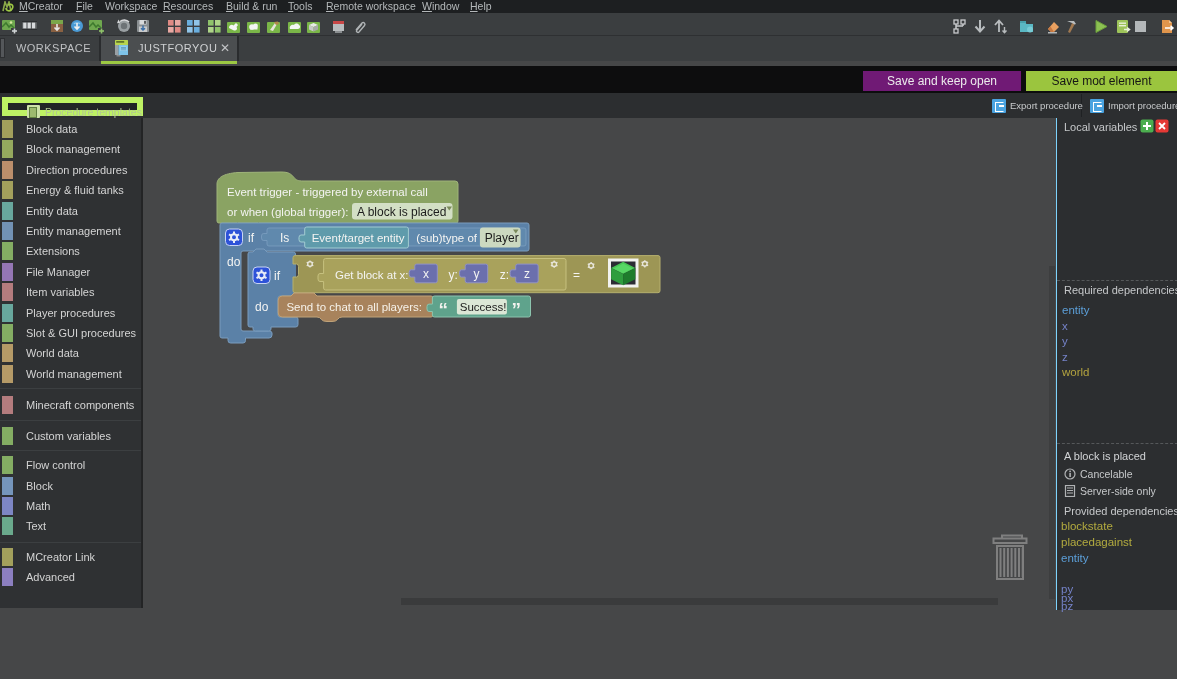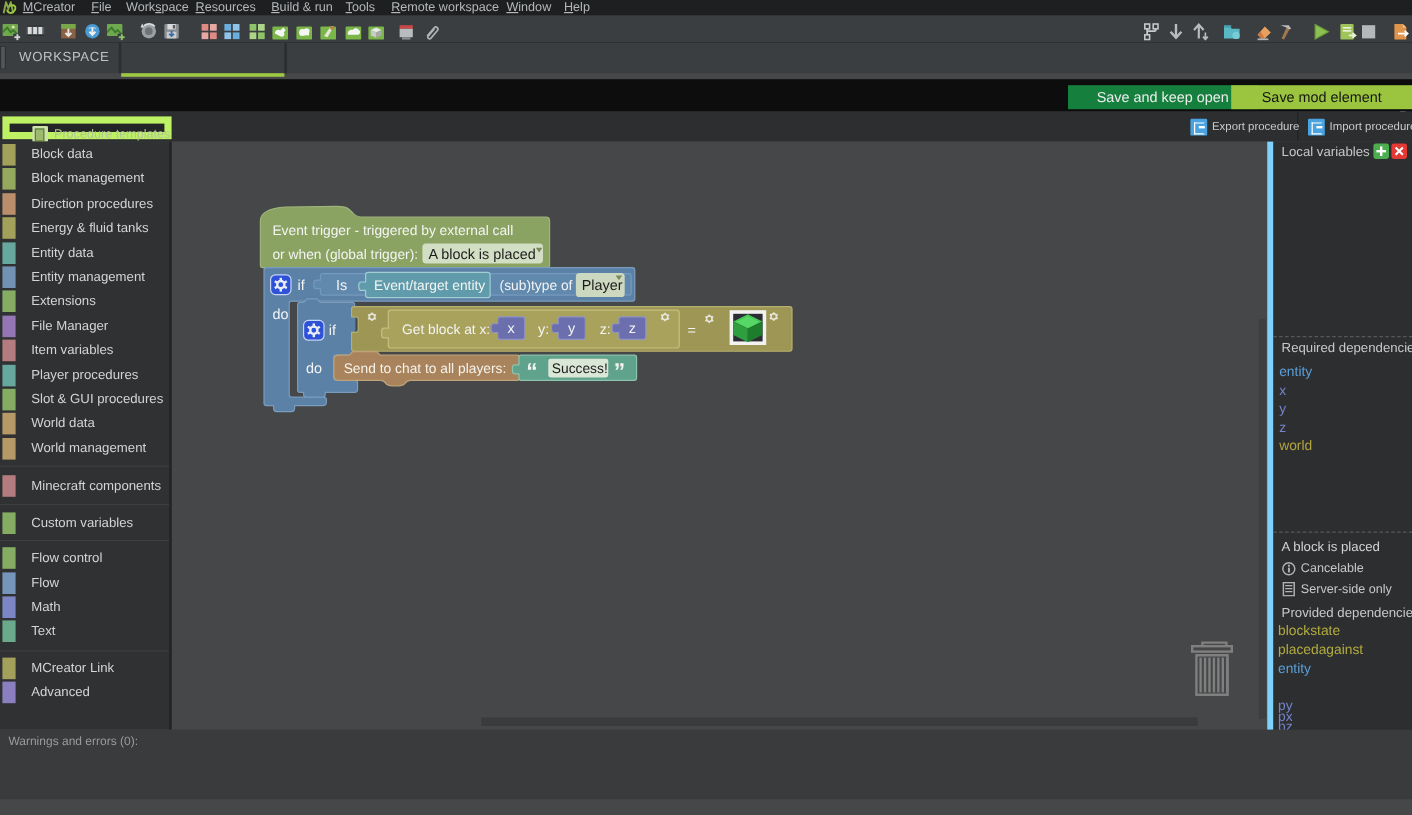--- a/index.html
+++ b/index.html
@@ -13,39 +13,39 @@
 .ticon { position:absolute; top:6px; width:15px; height:15px; }
 #tabbar { left:0; top:36px; width:1177px; height:25px; background:#3b3e40; }
 #tab1 { position:absolute; left:2px; top:0; width:103px; height:25px; color:#bfc1c3; font-size:11px; text-align:center; line-height:25px; letter-spacing:0.5px; }
 #tab2 { position:absolute; left:101px; top:0; width:136px; height:25px; background:#4b4e50; color:#cfd1d3; font-size:11px; letter-spacing:0.2px; line-height:25px; }
 #tabgreen { left:101px; top:61px; width:136px; height:3px; background:#9dc843; }
 #tabsep { left:99px; top:36px; width:2px; height:25px; background:#2a2c2e; }
 #tabsep2 { left:237px; top:36px; width:2px; height:25px; background:#2a2c2e; }
 #console { position:absolute; right:10px; top:36px; height:25px; color:#c0c2c4; font-size:11.5px; line-height:26px; letter-spacing:0.5px; }
 #condot { position:absolute; right:5px; top:52px; width:6px; height:6px; background:#f0f0f0; border-radius:3px; }
 #blackstrip { left:0; top:66px; width:1177px; height:27px; background:#0d0d0e; }
-#btnsave1 { position:absolute; left:863px; top:71px; width:158px; height:20px; background:#15803d; color:#ececec; font-size:12px; text-align:center; line-height:20px;margin-left:27px; }
+#btnsave1 { position:absolute; left:863px; top:71px; width:158px; height:20px; background:#701a75; color:#ececec; font-size:12px; text-align:center; line-height:20px; }
 #btnsave2 { position:absolute; left:1026px; top:71px; width:151px; height:20px; background:#9bc53e; color:#151515; font-size:12px; text-align:center; line-height:20px; }
 #procrow { left:0; top:93px; width:1177px; height:25px; background:#2c2e30; }
 #prochdr { position:absolute; left:2px; top:4px; width:141px; height:19px; background:#222426; border:6px solid #bef264; }
 #prochdr .ptxt { position:absolute; left:37px; top:3px; font-size:10.5px; color:#b2c693; white-space:nowrap; }
 #procicon { position:absolute; left:19px; top:2px; width:13px; height:13px; background:#cde2a8; border-radius:1px; }
 #procicon:after { content:""; position:absolute; left:2px; top:2px; width:6px; height:9px; border:1px solid #5f7f3f; background:#9cb96e; }
 #searchbox { position:absolute; left:144px; top:3px; width:280px; height:19px; background:#44474a; color:#5e6265; font-size:9px; line-height:19px; padding-left:6px; }
 #exportbtn { position:absolute; left:985px; top:1px; width:97px; height:23px; border-right:1px solid #1f2123; }
 #importbtn { position:absolute; left:1083px; top:1px; width:94px; height:23px; }
 .procbtn-txt { position:absolute; left:25px; top:6px; font-size:9.5px; color:#c9cbcd; white-space:nowrap; }
 .blueicon { position:absolute; left:7px; top:5px; width:14px; height:14px; background:#4aa3e0; border-radius:1px; }
 .blueicon:after { content:""; position:absolute; left:2.5px; top:2.5px; width:7px; height:8px; border:1.5px solid #fff; border-right-color:transparent; } .blueicon:before { content:""; position:absolute; left:7px; top:6px; width:5px; height:2px; background:#fff; }
 #sidebar { left:0; top:118px; width:143px; height:490px; background:#2f3133; border-right:2px solid #232425; }
 .sitem { position:absolute; left:0; width:155px; height:18px; }
 .chip { position:absolute; left:2px; top:0px; width:11px; height:18px; }
 .slabel { position:absolute; left:26px; top:3px; font-size:11px; color:#d4d4d4; white-space:nowrap; }
 .ssep { position:absolute; left:0; width:141px; height:1px; background:#3c3f41; }
-#rightpanel { left:1056px; top:118px; width:121px; height:492px; background:#2c2e30; border-left:5px solid #7dd3fc; }
+#rightpanel { left:1056px; top:118px; width:121px; height:492px; background:#2c2e30; border-left:1px solid #7dd3fc; }
 #canvas { left:143px; top:118px; width:913px; height:490px; background:#464748; }
 #warnband { left:0; top:608px; width:1177px; height:58px; background:#3a3b3c; }
 #warntext { position:absolute; left:7px; top:5px; font-size:10px; color:#9b9b9b; }
 #statusbar { left:0; top:666px; width:1177px; height:13px; background:#2c2e30; color:#8f9092; font-size:11px; }
 #autosave { position:absolute; left:53px; top:0px; line-height:14px; font-size:9.5px; }
 #gradle { position:absolute; right:16px; top:0px; line-height:14px; font-size:10px; }
 #gsq { position:absolute; right:3px; top:3px; width:8px; height:8px; background:#d8dadc; border:1px solid #8a8c8e; }
 .rph { font-size:11px; color:#c6c8ca; white-space:nowrap; }
 .dep { font-size:11.5px; line-height:15.6px; white-space:nowrap; }
 </style>
@@ -207,20 +207,33 @@
       </svg>
 <svg class="ticon" style="left:1160px" width="16" height="15" viewBox="0 0 15 15">
         <path d="M2 1 H9 L12 4 V14 H2 Z" fill="#e0954c"></path>
         <path d="M9 1 L9 4 H12 Z" fill="#f0c490"></path>
         <path d="M5 9 H12.5 M10.5 6.8 L13 9 L10.5 11.2" stroke="#fff" stroke-width="1.5" fill="none"></path>
       </svg>
     </div>
   <div id="tabbar" class="abs">
       <div style="position:absolute;left:0px;top:2px;width:5px;height:20px;background:#54575a;border:1px solid #2e3032"></div>
     <div id="tab1">WORKSPACE</div>
+    <div id="tab2">
+        <svg style="position:absolute;left:13px;top:4px" width="16" height="17" viewBox="0 0 16 17">
+          <rect x="1" y="0" width="13" height="5" rx="0.5" fill="#b8d44e"></rect>
+          <rect x="2.2" y="1.2" width="8" height="1.4" fill="#4a5a22"></rect>
+          <rect x="1" y="5" width="3.5" height="10" fill="#9aa0a4"></rect>
+          <rect x="4.5" y="5" width="9.5" height="10" fill="#7ec3e8"></rect>
+          <rect x="6.5" y="6.5" width="6" height="4.5" fill="#aadcf4"></rect>
+          <path d="M7 7.5 h5 M7 8.7 h5 M7 9.9 h5" stroke="#4a88ae" stroke-width="0.7"></path>
+          <rect x="2.5" y="15" width="4" height="1.5" fill="#888"></rect>
+        </svg>
+        <span style="position:absolute;left:37px;letter-spacing:0.5px">JUSTFORYOU</span>
+        <span style="position:absolute;left:119px;top:0px;color:#c2c4c6;font-size:12px;letter-spacing:0">✕</span>
+      </div>
     <div id="console">CONSOLE</div>
     <div id="condot" class="abs"></div>
   </div>
   <div id="tabgreen" class="abs"></div>
   <div id="tabsep" class="abs"></div>
   <div id="tabsep2" class="abs"></div>
   <div id="blackstrip" class="abs"></div>
   <div id="btnsave1">Save and keep open</div>
   <div id="btnsave2">Save mod element</div>
   <div id="procrow" class="abs">
@@ -423,21 +436,21 @@
 <div class="sitem" style="top:309px">
         <span class="chip" style="background:#84ad63"></span>
         <span class="slabel">Custom variables</span>
       </div>
 <div class="sitem" style="top:338px">
         <span class="chip" style="background:#84ad63"></span>
         <span class="slabel">Flow control</span>
       </div>
 <div class="sitem" style="top:359px">
         <span class="chip" style="background:#7595bb"></span>
-        <span class="slabel">Flow</span>
+        <span class="slabel">Block</span>
       </div>
 <div class="sitem" style="top:379px">
         <span class="chip" style="background:#7d86c4"></span>
         <span class="slabel">Math</span>
       </div>
 <div class="sitem" style="top:399px">
         <span class="chip" style="background:#6aa98c"></span>
         <span class="slabel">Text</span>
       </div>
 <div class="sitem" style="top:430px">
@@ -485,16 +498,13 @@
       </svg>
 <div class="abs" style="left:23px;top:367px;font-size:10.5px;color:#c6c8ca;white-space:nowrap">Server-side only</div>
 <div class="abs rph" style="left:7px;top:387px">Provided dependencies</div>
 <div class="abs dep" style="left:4px;top:401.0px;color:#b3ab3f">blockstate</div>
 <div class="abs dep" style="left:4px;top:417.0px;color:#b3ab3f">placedagainst</div>
 <div class="abs dep" style="left:4px;top:433.0px;color:#5c9fd8">entity</div>
 <div class="abs dep" style="left:4px;top:473px;color:#7583c9">px</div>
 <div class="abs dep" style="left:4px;top:464px;color:#7583c9">py</div>
 <div class="abs dep" style="left:4px;top:481.0px;color:#7583c9">pz</div>
     </div>
-  <div id="warnband" class="abs">
-      <div id="warntext">Warnings and errors (0):</div>
-    </div>
 </div>
 
 </body></html>

